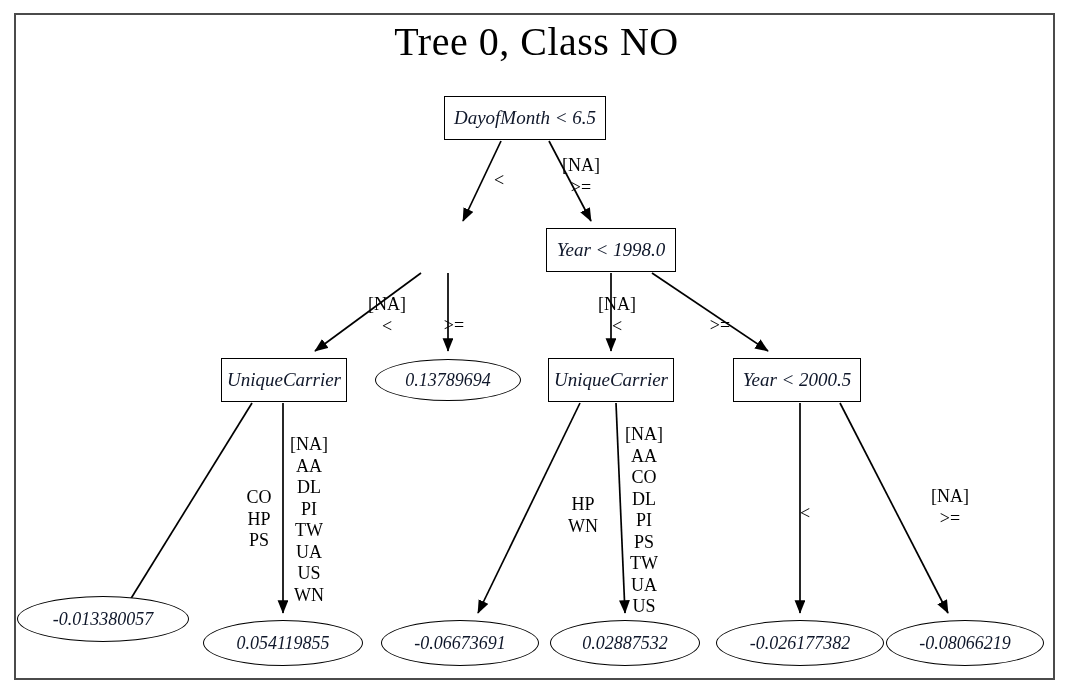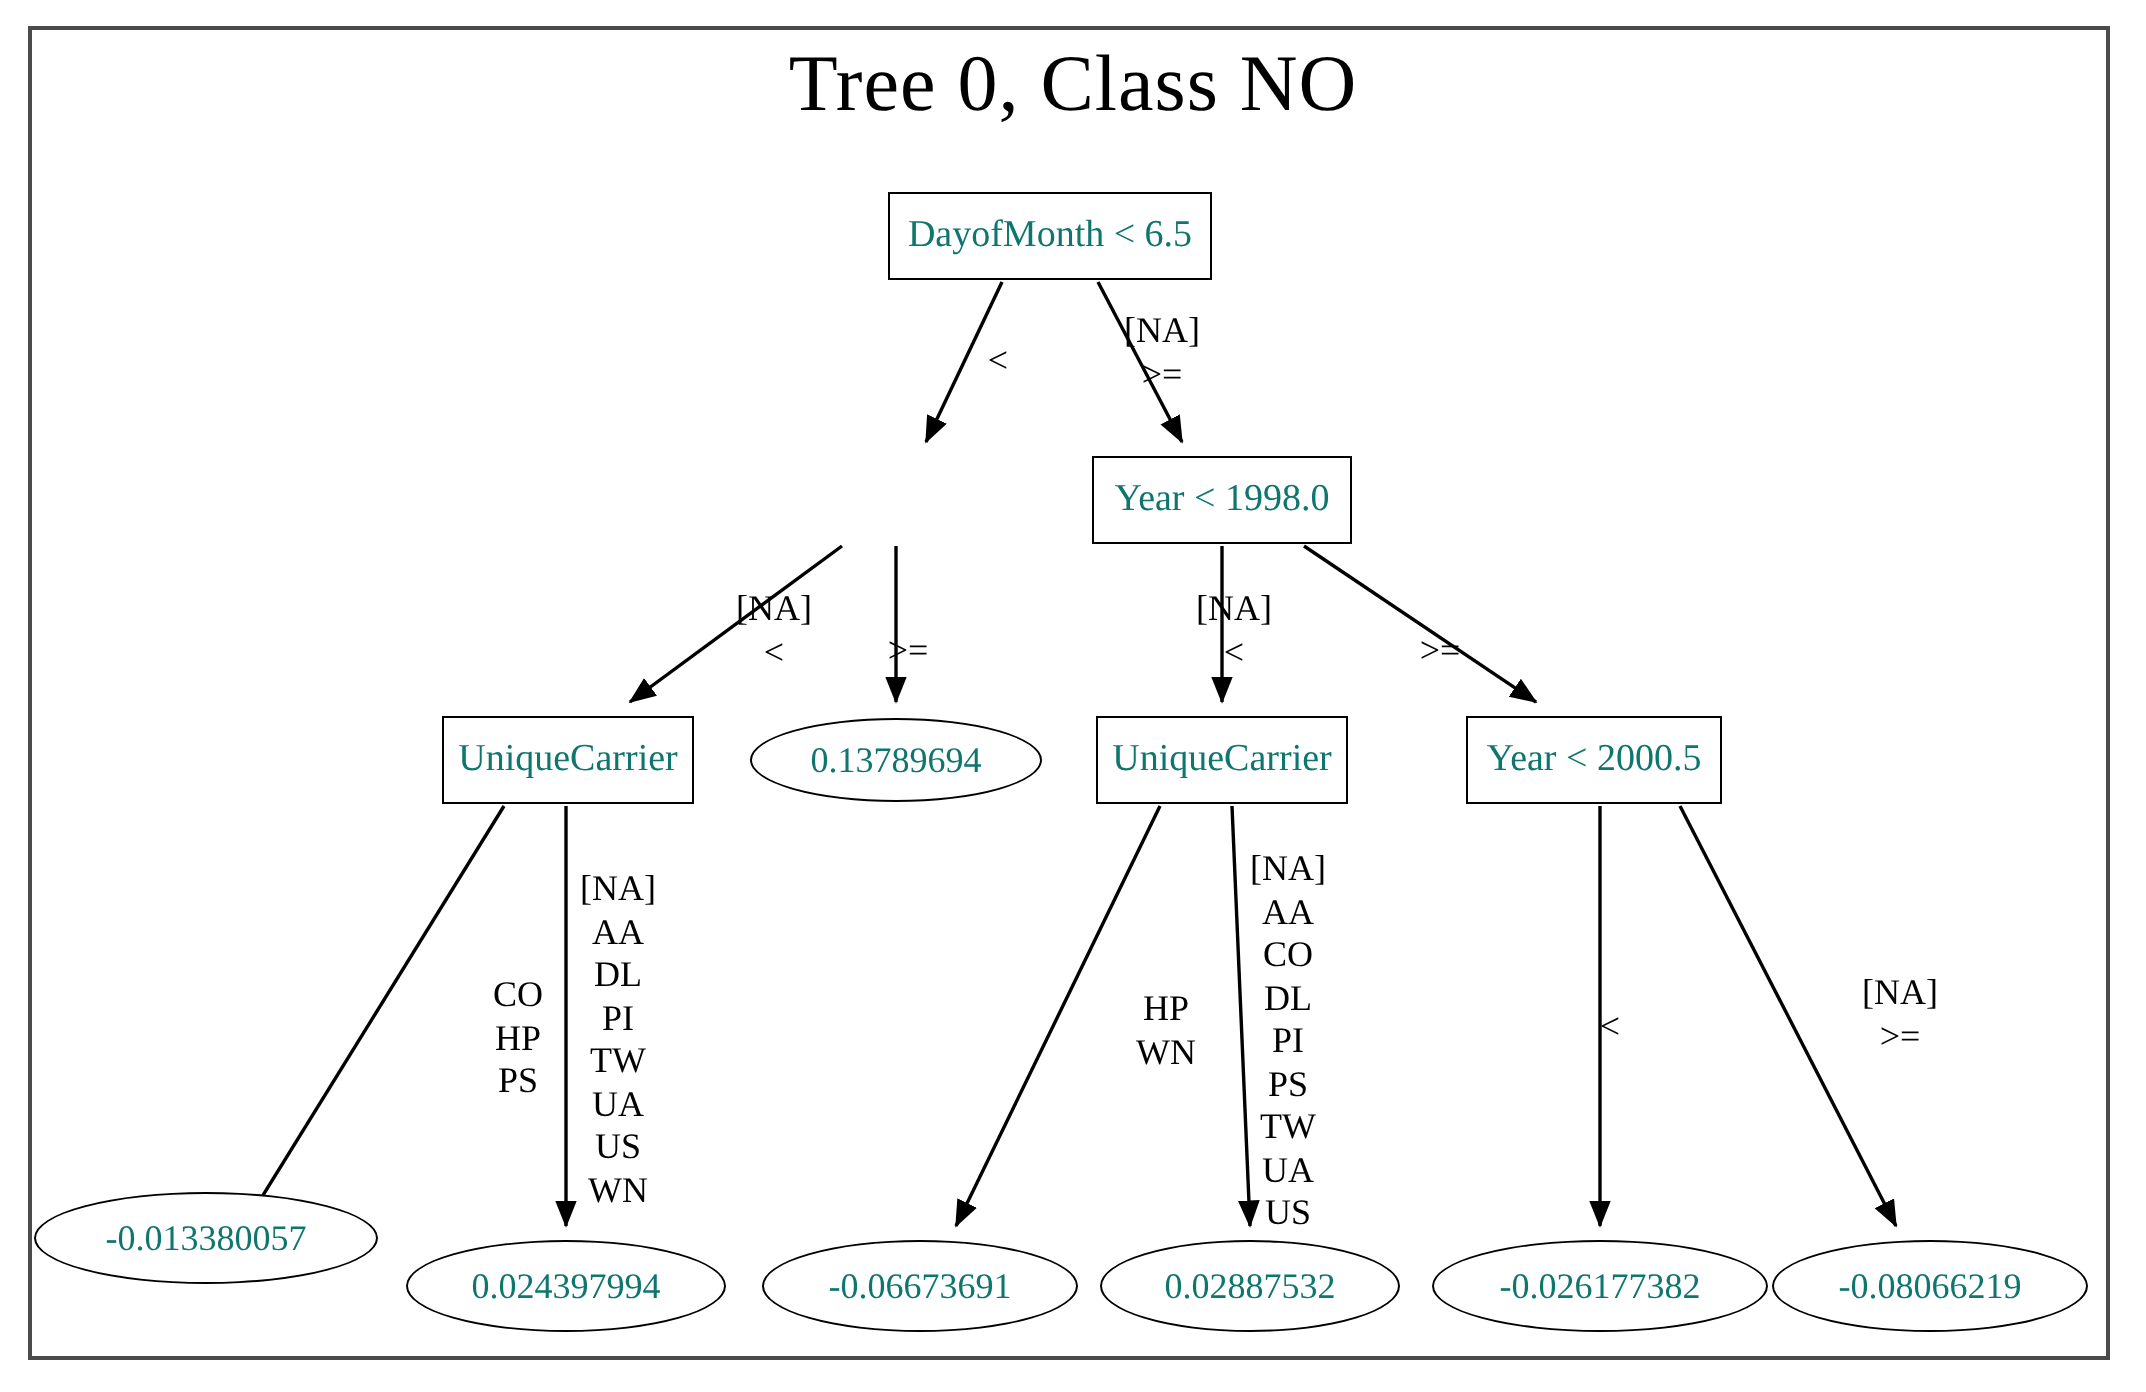--- a/index.html
+++ b/index.html
@@ -40,23 +40,24 @@
     left: 0;
     top: 0;
     width: 1073px;
     height: 696px;
   }
   .node {
     position: absolute;
     display: flex;
     align-items: center;
     justify-content: center;
-    color: #0f766e;
+    color: #0f172a;
     box-sizing: border-box;
     white-space: nowrap;
+    font-style: italic;
   }
   .node.box {
     border: 1.6px solid #000;
     background: #fff;
     font-size: 19px;
   }
   .node.ellipse {
     border: 1.6px solid #000;
     border-radius: 50%;
     background: #fff;
@@ -139,21 +140,21 @@
 
   <div class="node box" style="left:733px; top:358px; width:128px; height:44px;">
     <span>Year &lt; 2000.5</span>
   </div>
 
   <div class="node ellipse" style="left:17px; top:596px; width:172px; height:46px;">
     <span>-0.013380057</span>
   </div>
 
   <div class="node ellipse" style="left:203px; top:620px; width:160px; height:46px;">
-    <span>0.024397994</span>
+    <span>0.054119855</span>
   </div>
 
   <div class="node ellipse" style="left:381px; top:620px; width:158px; height:46px;text-align:right;">
     <span>-0.06673691</span>
   </div>
 
   <div class="node ellipse" style="left:550px; top:620px; width:150px; height:46px;">
     <span>0.02887532</span>
   </div>
 

